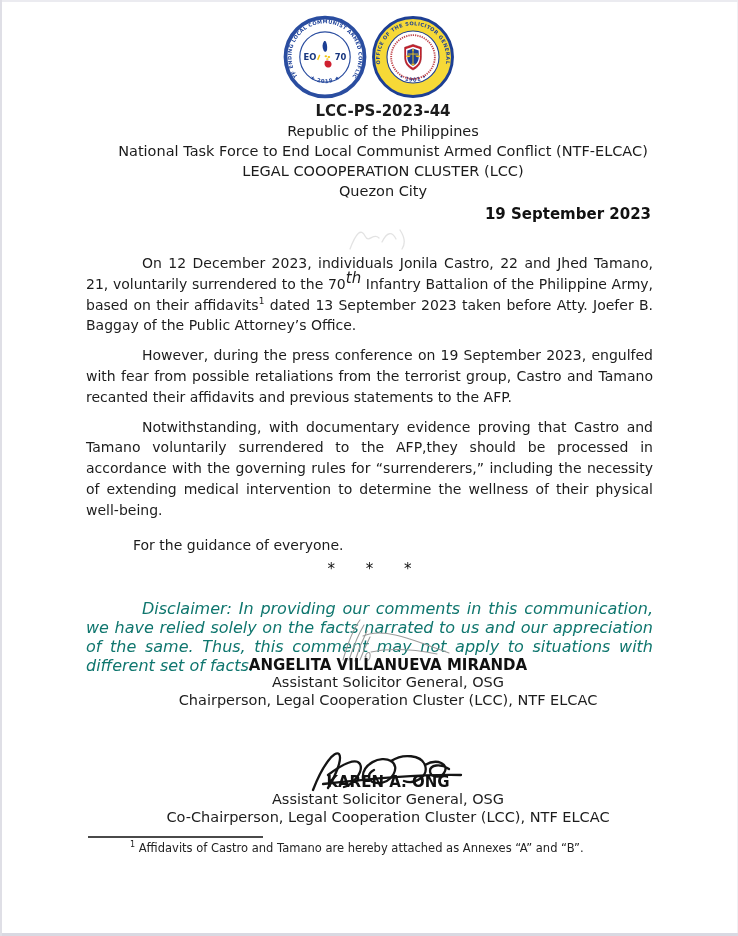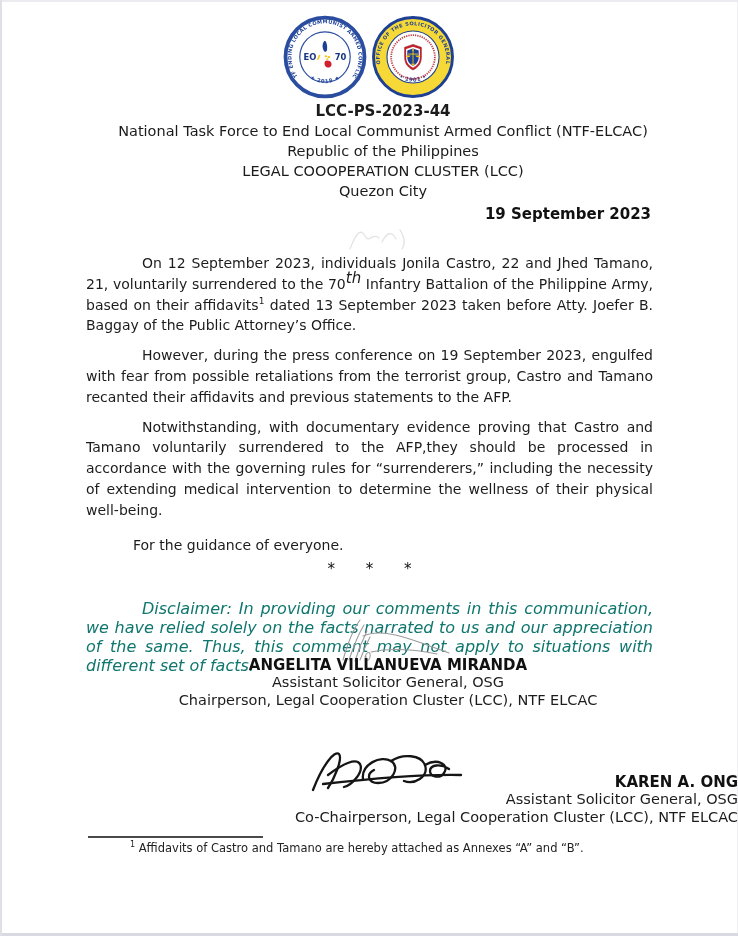--- a/index.html
+++ b/index.html
@@ -47,21 +47,21 @@
     text-align:center;font-size:15px;word-spacing:26px;color:#111;
   }
   .disclaimer{
     position:absolute;top:599px;left:86px;width:567px;
     font-style:italic;font-size:16px;line-height:19px;
     text-align:justify;text-indent:56px;color:#0f766e;
   }
   .sig{position:absolute;left:0;right:0;text-align:center;}
   .sig-inner{margin-left:38px;}
   .sig1{top:618px;}
-  .sig2{top:746px;text-align:right;}
+  .sig2{top:746px;}
   .sig svg{display:block;margin:0 auto;}
   .sig1 svg{margin-bottom:-6px;}
   .sig2 svg{margin-bottom:-19px;}
   .sig-name{font-weight:bold;font-size:15px;color:#111;position:relative;}
   .sig-title{font-size:14.5px;line-height:17.6px;color:#1c1c1c;}
   .fn-sep{
     position:absolute;top:836px;left:88px;width:175px;
     border-top:2px solid #4a4a4a;
   }
   .footnote{
@@ -127,37 +127,37 @@
         <circle cx="50" cy="41.8" r="1.2" fill="#f2c618"></circle>
         <path d="M41.3,48.3 a2.9 2.1 0 0 0 5.8 0 Z" fill="#f2c618"></path>
         <path d="M52.9,48.3 a2.9 2.1 0 0 0 5.8 0 Z" fill="#f2c618"></path>
         <path d="M47.2,58 L52.8,58 L50,60.3 Z" fill="#f2c618"></path>
       </g>
     </svg>
   </div>
 
   <div class="header-block">
     <div class="doc-number">LCC-PS-2023-44</div>
+    <div>Republic of the Philippines</div>
     <div>National Task Force to End Local Communist Armed Conflict (NTF-ELCAC)</div>
-    <div>Republic of the Philippines</div>
     <div>LEGAL COOOPERATION CLUSTER (LCC)</div>
     <div>Quezon City</div>
   </div>
 
   <div class="date-line">19 September 2023</div>
 
   <svg class="faint-mark" width="72" height="34" viewBox="0 0 72 34">
     <g fill="none" stroke="#cccccc" stroke-width="1.3" stroke-linecap="round">
       <path d="M6,27 C12,11 17,6 21,14 C25,22 29,10 35,16"></path>
       <path d="M38,20 C43,10 48,9 52,17 M56,8 C60,14 62,21 58,27"></path>
     </g>
   </svg>
 
   <div class="body-text">
-    <p><span>On 12 September 2023, individuals Jonila Castro, 22 and Jhed Tamano, 21, voluntarily surrendered to the 70</span><sup class="ordinal">th</sup><span> Infantry Battalion of the Philippine Army, based on their affidavits</span><sup class="fnref">1</sup><span> dated 13 September 2023 taken before Atty. Joefer B. Baggay of the Public Attorney’s Office.</span></p>
+    <p><span>On 12 December 2023, individuals Jonila Castro, 22 and Jhed Tamano, 21, voluntarily surrendered to the 70</span><sup class="ordinal">th</sup><span> Infantry Battalion of the Philippine Army, based on their affidavits</span><sup class="fnref">1</sup><span> dated 13 September 2023 taken before Atty. Joefer B. Baggay of the Public Attorney’s Office.</span></p>
     <p>However, during the press conference on 19 September 2023, engulfed with fear from possible retaliations from the terrorist group, Castro and Tamano recanted their affidavits and previous statements to the AFP.</p>
     <p>Notwithstanding, with documentary evidence proving that Castro and Tamano voluntarily surrendered to the AFP,they should be processed in accordance with the governing rules for “surrenderers,” including the necessity of extending medical intervention to determine the wellness of their physical well-being.</p>
     <p class="closing">For the guidance of everyone.</p>
   </div>
 
   <div class="stars">* * *</div>
 
   <div class="disclaimer">Disclaimer: In providing our comments in this communication, we have relied solely on the facts narrated to us and our appreciation of the same. Thus, this comment may not apply to situations with different set of facts.</div>
 
   <div class="sig sig1">

